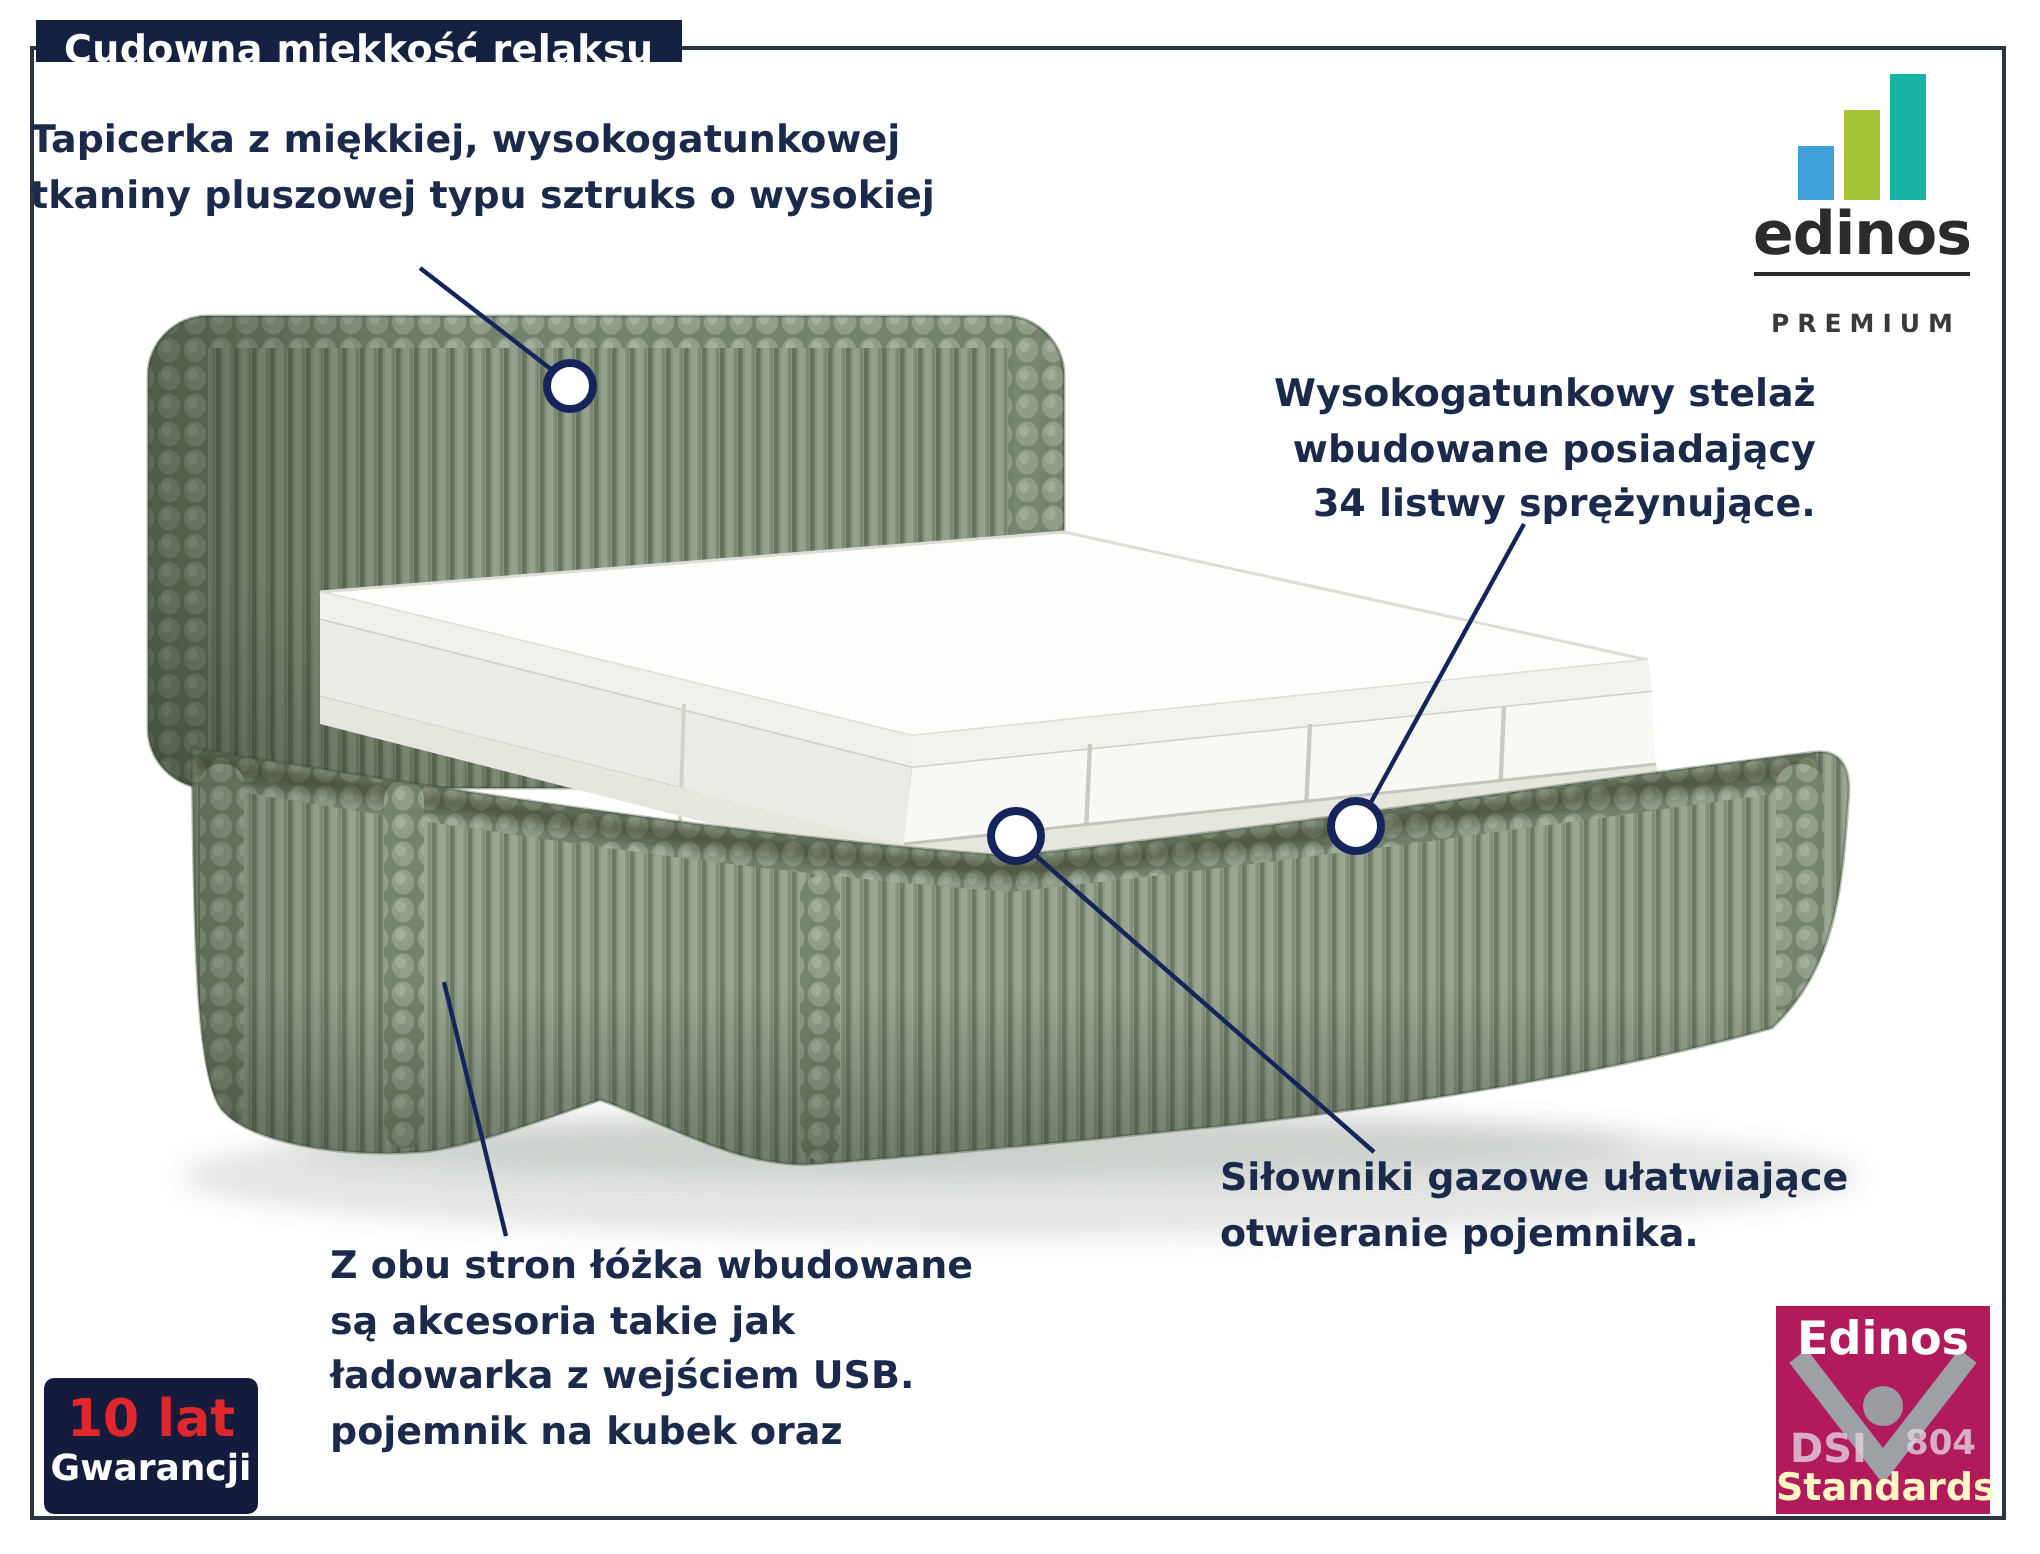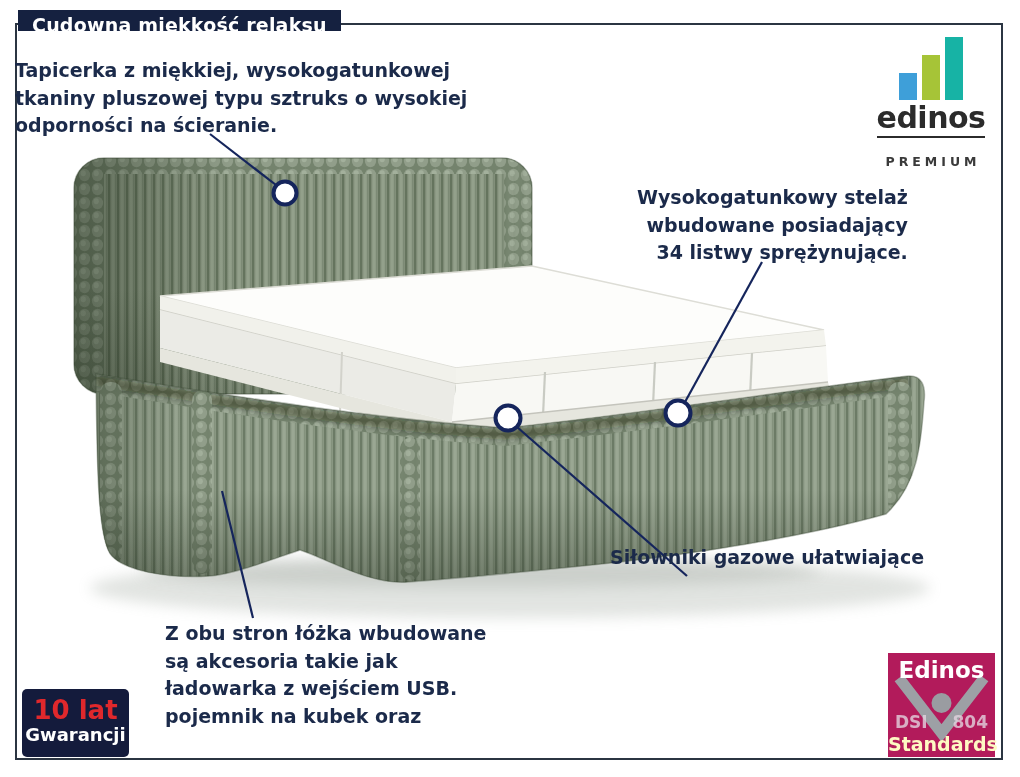--- a/index.html
+++ b/index.html
@@ -10,21 +10,21 @@
          border:2px solid var(--frame-line,#2B3542);box-sizing:border-box;}
   .scene{position:absolute;left:0;top:0;}
   .banner{position:absolute;left:18px;top:10px;height:21px;
           background:var(--banner-bg,#152140);color:#fff;
           font-size:19px;line-height:31px;font-weight:700;
           padding:0 14px;letter-spacing:.2px;}
   .para{position:absolute;color:var(--navy-text,#1B2A4A);
         font-size:19px;line-height:27.5px;font-weight:700;white-space:nowrap;}
   .p1{left:15px;top:57px;}
   .p2{left:637px;top:184px;text-align:right;}
-  .p3{left:610px;top:544px;}
+  .p3{left:610px;top:576px;}
   .p4{left:165px;top:620px;}
   
   .logo{position:absolute;left:872px;top:36px;width:118px;text-align:center;}
   .bars{display:flex;align-items:flex-end;justify-content:center;gap:5px;height:64px;}
   .bar{width:18px;}
   .bar.b1{height:27px;background:var(--logo-blue,#3E9FD9);}
   .bar.b2{height:45px;background:var(--logo-green,#A6C437);}
   .bar.b3{height:63px;background:var(--logo-teal,#17B3A5);}
   .logoname{font-size:30px;font-weight:700;color:var(--logo-text,#2B2B2B);
             line-height:32px;margin-top:2px;letter-spacing:-0.5px;}
@@ -36,21 +36,21 @@
              background:var(--guarantee-bg,#141B3C);border-radius:5px;
              text-align:center;padding-top:7px;box-sizing:border-box;}
   .g1{color:var(--guarantee-accent,#E0282C);font-size:26px;font-weight:700;line-height:28px;}
   .g2{color:#fff;font-size:18px;font-weight:700;line-height:22px;}
   
   .standards{position:absolute;left:888px;top:653px;width:107px;height:104px;
              background:var(--standards-bg,#B21B5B);}
   .standards svg{position:absolute;left:0;top:0;}
   .s-title{position:absolute;top:4px;width:100%;text-align:center;color:#fff;
            font-size:23px;font-weight:700;}
-  .s-dsi{position:absolute;left:7px;top:59px;font-size:17px;font-weight:700;
+  .s-dsi{position:absolute;left:7px;top:59px;font-size:20px;font-weight:700;
          color:rgba(226,211,222,0.8);}
   .s-804{position:absolute;right:7px;top:59px;font-size:17px;font-weight:700;
          color:rgba(226,211,222,0.8);}
   .s-bottom{position:absolute;bottom:2px;width:100%;text-align:center;color:#fef9c3;
             font-size:19px;font-weight:700;}
 </style>
 </head>
 <body>
 
 <div class="stage">
@@ -173,29 +173,29 @@
 
   <div class="frame"></div>
 
   <div class="banner">
     <span>Cudowna miękkość relaksu</span>
   </div>
 
   <div class="para p1">
     <div>Tapicerka z miękkiej, wysokogatunkowej</div>
     <div>tkaniny pluszowej typu sztruks o wysokiej</div>
-    <div>odporności na ścieranie.</div>
   </div>
   <div class="para p2">
     <div>Wysokogatunkowy stelaż</div>
     <div>wbudowane posiadający</div>
     <div>34 listwy sprężynujące.</div>
   </div>
   <div class="para p3">
     <div>Siłowniki gazowe ułatwiające</div>
+    <div>otwieranie pojemnika.</div>
   </div>
   <div class="para p4">
     <div>Z obu stron łóżka wbudowane</div>
     <div>są akcesoria takie jak</div>
     <div>ładowarka z wejściem USB.</div>
     <div>pojemnik na kubek oraz</div>
   </div>
 
   <div class="logo">
     <div class="bars">

